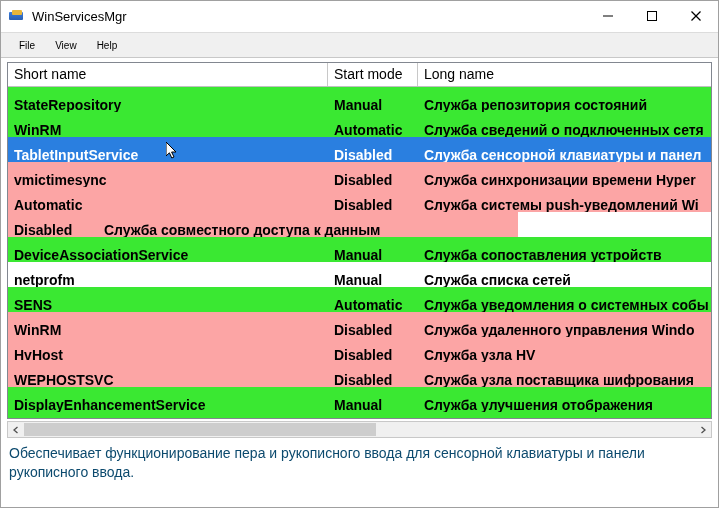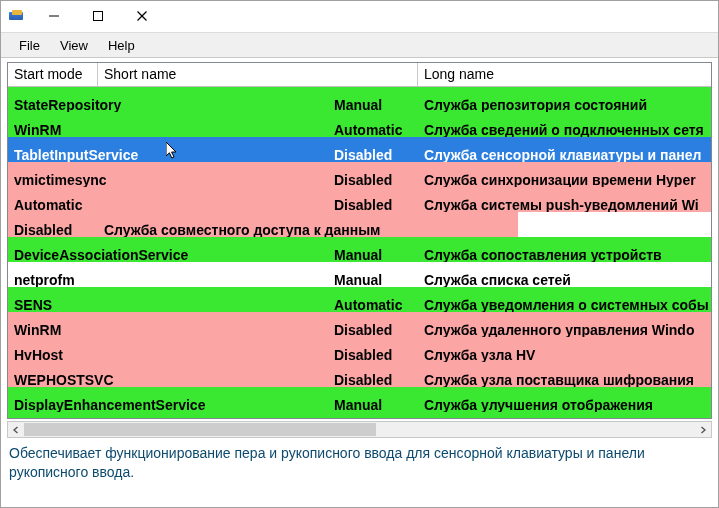--- a/index.html
+++ b/index.html
@@ -84,21 +84,21 @@
     background: #f0f0f0;
     border-top: 1px solid #dcdcdc;
     border-bottom: 1px solid #c8c8c8;
     display: flex;
     align-items: center;
     padding-left: 8px;
     flex: 0 0 auto;
   }
   .menu-item {
     padding: 3px 10px;
-    font-size: 13px;
+    font-size: 10px;
     color: #000000;
   }
   
   .content {
     flex: 1 1 auto;
     display: flex;
     flex-direction: column;
     background: #ffffff;
     padding: 0;
     box-sizing: border-box;
@@ -210,20 +210,21 @@
 </head>
 <body>
 
 <div class="window">
 
   <div class="titlebar">
     <div class="app-icon">
       <div class="i1"></div>
       <div class="i2"></div>
     </div>
+    <div class="title-text">WinServicesMgr</div>
     <div class="win-btns">
       <div class="win-btn">
         <svg width="12" height="12" viewBox="0 0 12 12">
             <line x1="1" y1="6" x2="11" y2="6" stroke="#000" stroke-width="1"></line>
           </svg>
       </div>
       <div class="win-btn">
         <svg width="12" height="12" viewBox="0 0 12 12">
             <rect x="1.5" y="1.5" width="9" height="9" fill="none" stroke="#000" stroke-width="1"></rect>
           </svg>
@@ -240,22 +241,22 @@
   <div class="menubar">
     <div class="menu-item">File</div>
     <div class="menu-item">View</div>
     <div class="menu-item">Help</div>
   </div>
 
   <div class="content">
 
     <div class="grid-wrap">
       <div class="grid-head">
+        <div class="hcell c-short">Short name</div>
         <div class="hcell c-mode">Start mode</div>
-        <div class="hcell c-short">Short name</div>
         <div class="hcell c-long">Long name</div>
       </div>
       <div class="grid-body" id="grid-body">
 
         <div class="row green">
             <div class="cell c-short">StateRepository</div>
             <div class="cell c-mode">Manual</div>
             <div class="cell c-long">Служба репозитория состояний</div>
           </div>
           <div class="row green">

